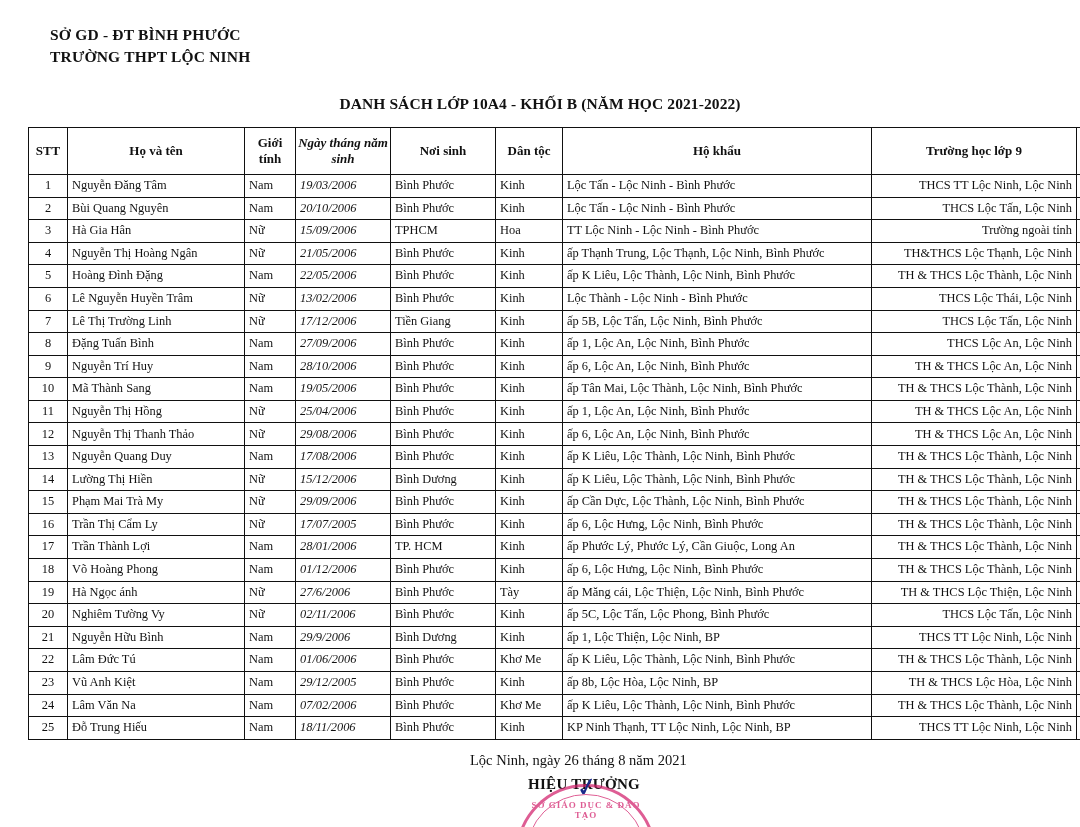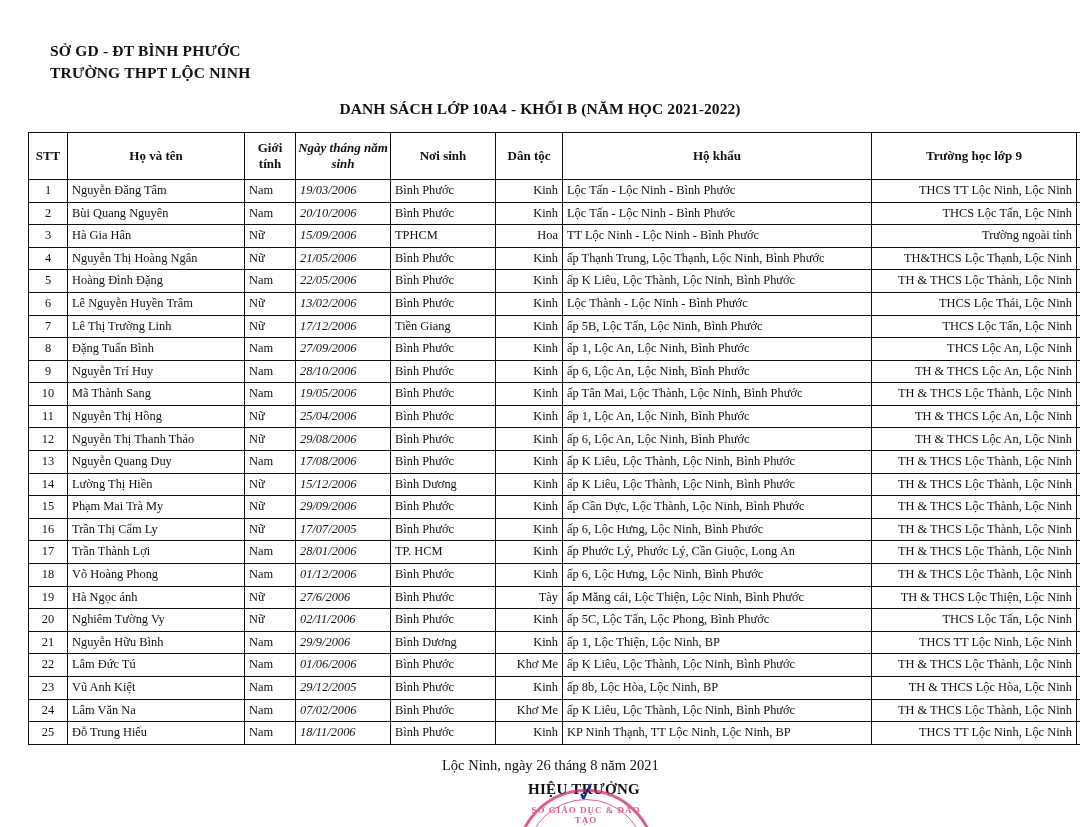--- a/index.html
+++ b/index.html
@@ -13,34 +13,34 @@
     font-family: "Liberation Serif", serif;
     color: #111111;
     position: relative;
     overflow: hidden;
   }
   .page {
     position: relative;
     width: 1080px;
     height: 827px;
     box-sizing: border-box;
-    padding: 40px 28px 0 28px;
+    padding: 24px 28px 0 28px;
   }
   .org-header {
     margin-left: 22px;
     font-weight: bold;
     font-size: 15.5px;
     line-height: 1.45;
     letter-spacing: .2px;
   }
   .doc-title {
     text-align: center;
     font-weight: bold;
     font-size: 15.5px;
-    margin-top: 15px;
+    margin-top: 26px;
     margin-bottom: 14px;
     letter-spacing: .1px;
   }
   table.roster {
     border-collapse: collapse;
     width: 1024px;
     margin: 0 auto;
     table-layout: fixed;
   }
   table.roster th, table.roster td {
@@ -59,34 +59,34 @@
     line-height: 1.2;
   }
   table.roster tbody td {
     height: 19.6px;
   }
   .c-stt   { width: 34px;  text-align: center; }
   .c-name  { width: 172px; text-align: left; padding-left: 6px; }
   .c-sex   { width: 46px;  text-align: left; padding-left: 6px; }
   .c-dob   { width: 90px;  text-align: left; padding-left: 6px; font-style: italic; }
   .c-birth { width: 100px; text-align: left; padding-left: 6px; }
-  .c-eth   { width: 62px;  text-align: right; padding-left: 6px; }
+  .c-eth   { width: 62px;  text-align: left; padding-left: 6px; }
   .c-addr  { width: 304px; text-align: left; padding-left: 6px; }
   .c-sch   { width: 200px; text-align: right; padding-left: 6px; }
   .c-blk   { width: 52px;  text-align: center; }
 
   .footer {
     position: relative;
     width: 1024px;
     margin: 6px auto 0 auto;
     height: 140px;
   }
   .place-date {
     position: absolute;
-    left: 414px;
+    left: 442px;
     top: 6px;
     font-size: 14.5px;
     white-space: nowrap;
   }
   .signer-title {
     position: absolute;
     left: 500px;
     top: 30px;
     font-weight: bold;
     font-size: 15px;

